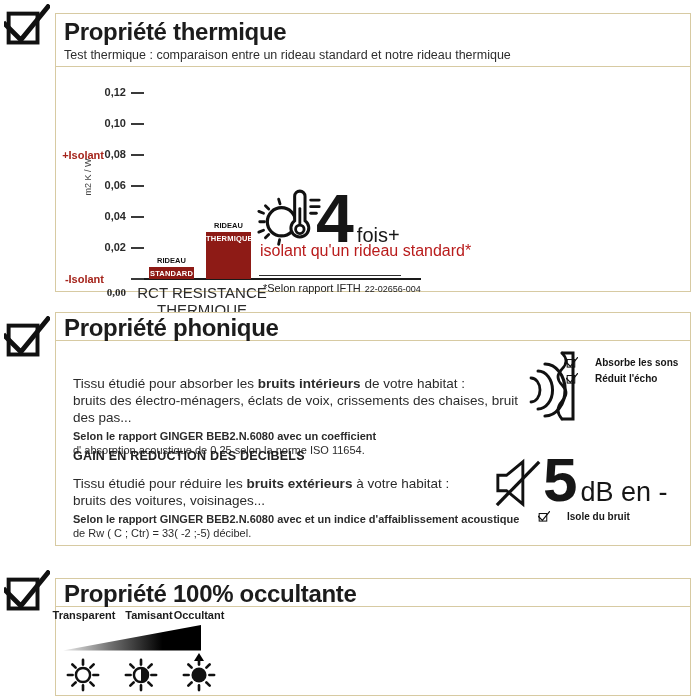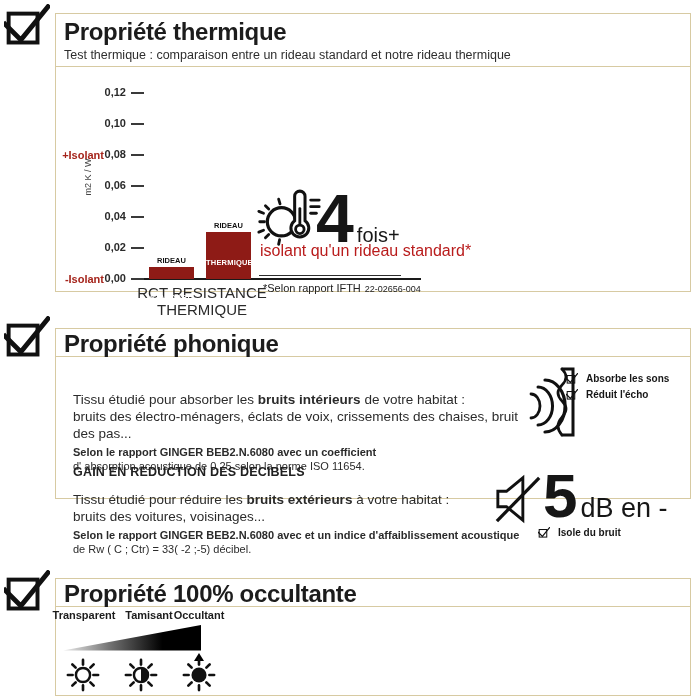--- a/index.html
+++ b/index.html
@@ -19,41 +19,41 @@
   }
   .sec-title { margin:0; font-size:24px; line-height:25px; font-weight:700; color:#1c1c1c; letter-spacing:-0.3px; }
   .sec-sub { font-size:12.5px; color:#2e2e2e; margin-top:4px; }
   .abs { position:absolute; }
   .chk-big { position:absolute; width:46px; height:42px; }
   .chk-mini { width:12px; height:11px; flex:0 0 auto; }
   
   .ytick { position:absolute; left:22px; width:48px; text-align:right; font-size:11px; font-weight:700; color:#2a2a2a; }
   .ydash { position:absolute; left:75px; width:13px; height:2px; background:#3a3a3a; }
   .bar { position:absolute; width:45px; }
-  .bar-inside { color:#fff; font-size:7.5px; font-weight:700; text-align:center; padding-top:1.5px; letter-spacing:0.2px;margin-top:24px; }
+  .bar-inside { color:#fff; font-size:7.5px; font-weight:700; text-align:center; padding-top:1.5px; letter-spacing:0.2px; }
   .bar-top { position:absolute; width:45px; text-align:center; font-size:7.5px; font-weight:700; color:#111; }
   .axis-line { position:absolute; left:75px; top:264px; width:290px; height:2px; background:#1a1a1a; }
   .x-caption { position:absolute; left:66px; top:270px; width:160px; text-align:center; font-size:15px; color:#2a2a2a; }
   .y-unit { position:absolute; left:-10px; top:158px; width:84px; text-align:center; font-size:9px; color:#444; transform:rotate(-90deg); }
   .iso { position:absolute; width:46px; text-align:right; font-size:11px; font-weight:700; color:var(--accent,#a5241b); left:2px; }
   .bignum-row { position:absolute; display:flex; align-items:baseline; gap:3px; color:#161616; }
   .huge4 { font-size:68px; line-height:1; font-weight:700; }
   .unit4 { font-size:20px; line-height:1; }
   .huge5 { font-size:62px; line-height:1; font-weight:700; }
   .unit5 { font-size:27px; line-height:1; }
   .hl-caption { position:absolute; font-size:16px; color:#b91c1c; }
   .hl-line { position:absolute; height:1px; background:#2c2c2c; }
   .footnote { position:absolute; display:flex; align-items:baseline; gap:4px; font-size:11px; color:#222; }
   .footnote .ref { font-size:9px; }
   .sub-heading { position:absolute; font-size:12.5px; font-weight:700; color:#202020; letter-spacing:0.2px; }
   .para { position:absolute; width:452px; font-size:13.5px; line-height:17px; color:#2b2b2b; }
   .para .b { font-weight:700; }
   .para .small { font-size:11px; line-height:14px; display:block; }
   .para .small.first { margin-top:3px;font-weight:bold; }
-  .benefit { position:absolute; display:flex; align-items:center; gap:8px; font-size:10px; font-weight:700; color:#161616; white-space:nowrap; }
+  .benefit { position:absolute; display:flex; align-items:center; gap:17px; font-size:10px; font-weight:700; color:#161616; white-space:nowrap; }
   .lvl-label { position:absolute; transform:translateX(-50%); font-size:11px; font-weight:700; color:#1c1c1c; white-space:nowrap; }
   .marker-up { position:absolute; width:0; height:0; border-left:5px solid transparent; border-right:5px solid transparent; border-bottom:8px solid #000; }
 </style>
 </head>
 <body>
 
 <svg width="0" height="0" style="position:absolute" aria-hidden="true">
   <defs>
     <g id="checkbox-sym">
       <rect x="5" y="11" width="33" height="33" fill="none" stroke="#111" stroke-width="4.5"></rect>
@@ -98,21 +98,21 @@
       <div class="ytick" style="top: 103px;">0,10</div>
       <div class="ydash" style="top: 109px;"></div>
       <div class="ytick" style="top: 134px;">0,08</div>
       <div class="ydash" style="top: 140px;"></div>
       <div class="ytick" style="top: 165px;">0,06</div>
       <div class="ydash" style="top: 171px;"></div>
       <div class="ytick" style="top: 196px;">0,04</div>
       <div class="ydash" style="top: 202px;"></div>
       <div class="ytick" style="top: 227px;">0,02</div>
       <div class="ydash" style="top: 233px;"></div>
-      <div class="ytick" style="top: 258px;">0,00</div>
+      <div class="ytick" style="top: 272px; font-family: Liberation Serif, serif;">0,00</div>
       <div class="ydash" style="top: 264px;"></div>
       <div class="bar" style="left: 93px; top: 253px; height: 12px; background: rgb(142, 27, 22);">
         <div class="bar-inside">STANDARD</div>
       </div>
       <div class="bar-top" style="left: 93px; top: 242px;">RIDEAU</div>
       <div class="bar" style="left: 150px; top: 218px; height: 47px; background: rgb(142, 27, 22);">
         <div class="bar-inside">THERMIQUE</div>
       </div>
       <div class="bar-top" style="left: 150px; top: 207px;">RIDEAU</div>
     </div>
@@ -145,21 +145,21 @@
   <div class="footnote" style="left:207px;top:268px">
     <span>*Selon rapport IFTH</span>
     <span class="ref">22-02656-004</span>
   </div>
 </section>
 
 <svg class="chk-big" style="left:4px;top:316px" viewBox="0 0 52 48">
     <use href="#checkbox-sym"></use>
   </svg>
 
-<section class="box" style="top:328px;height:171px">
+<section class="box" style="top:312px;height:234px">
   <header style="height:28px;padding-top:2px">
     <h1 class="sec-title">Propriété phonique</h1>
   </header>
 
   <div class="para" style="left:17px;top:62px">
     <span>Tissu étudié pour absorber les </span><span class="b">bruits intérieurs</span><span> de votre habitat :</span><br>
     <span>bruits des électro-ménagers, éclats de voix, crissements des chaises, bruit des pas...</span>
     <span class="small first">Selon le rapport GINGER BEB2.N.6080 avec un coefficient</span>
     <span class="small">d' absorption acoustique de 0.25 selon la norme ISO 11654.</span>
   </div>

